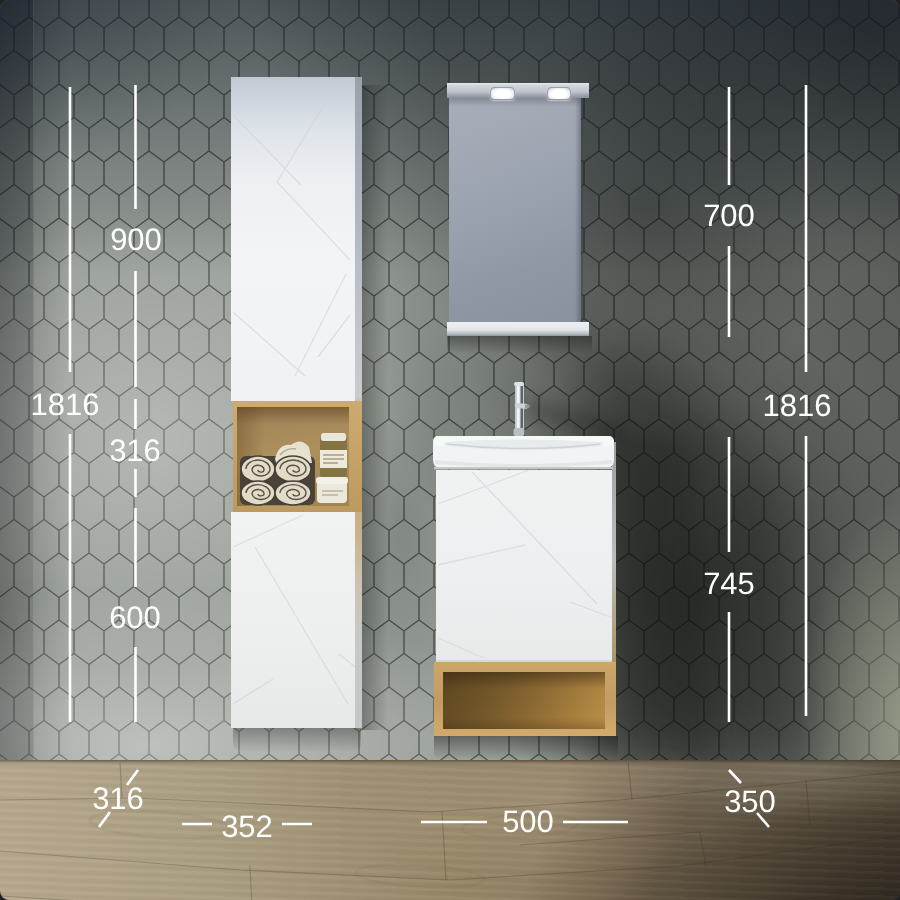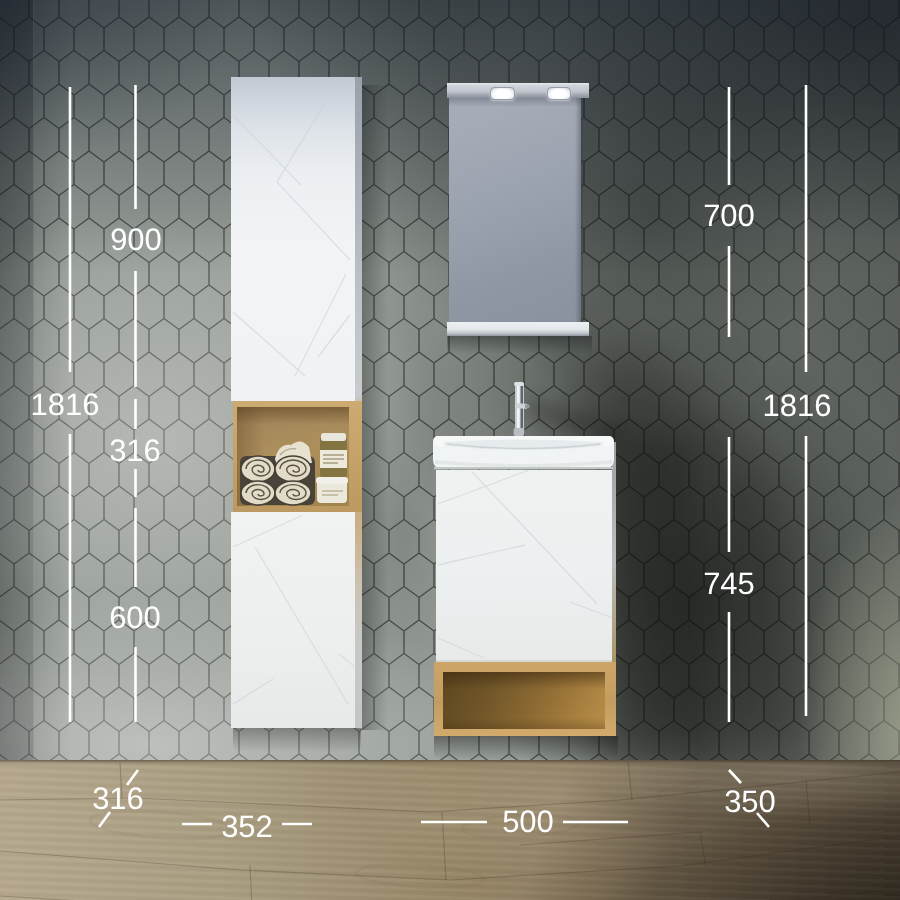--- a/index.html
+++ b/index.html
@@ -1,17 +1,17 @@
 <!DOCTYPE html>
 <html><head>
 <meta charset="utf-8">
 <style>
   html,body{margin:0;padding:0;background:#222;}
   #scene{position:relative;width:900px;height:900px;overflow:hidden;
-    font-family:"Liberation Sans", sans-serif;}
+    font-family:"Liberation Sans", sans-serif;border-radius:9px;}
   #scene *{position:absolute;}
 </style>
 </head>
 <body>
 <div id="scene">
 
   <div id="wall" style="left:0;top:0;width:900px;height:763px;background:#989e98;"></div>
 
   <svg id="hexgrid" style="left:0;top:0;" width="900" height="763" viewBox="0 0 900 763">
     <defs>

